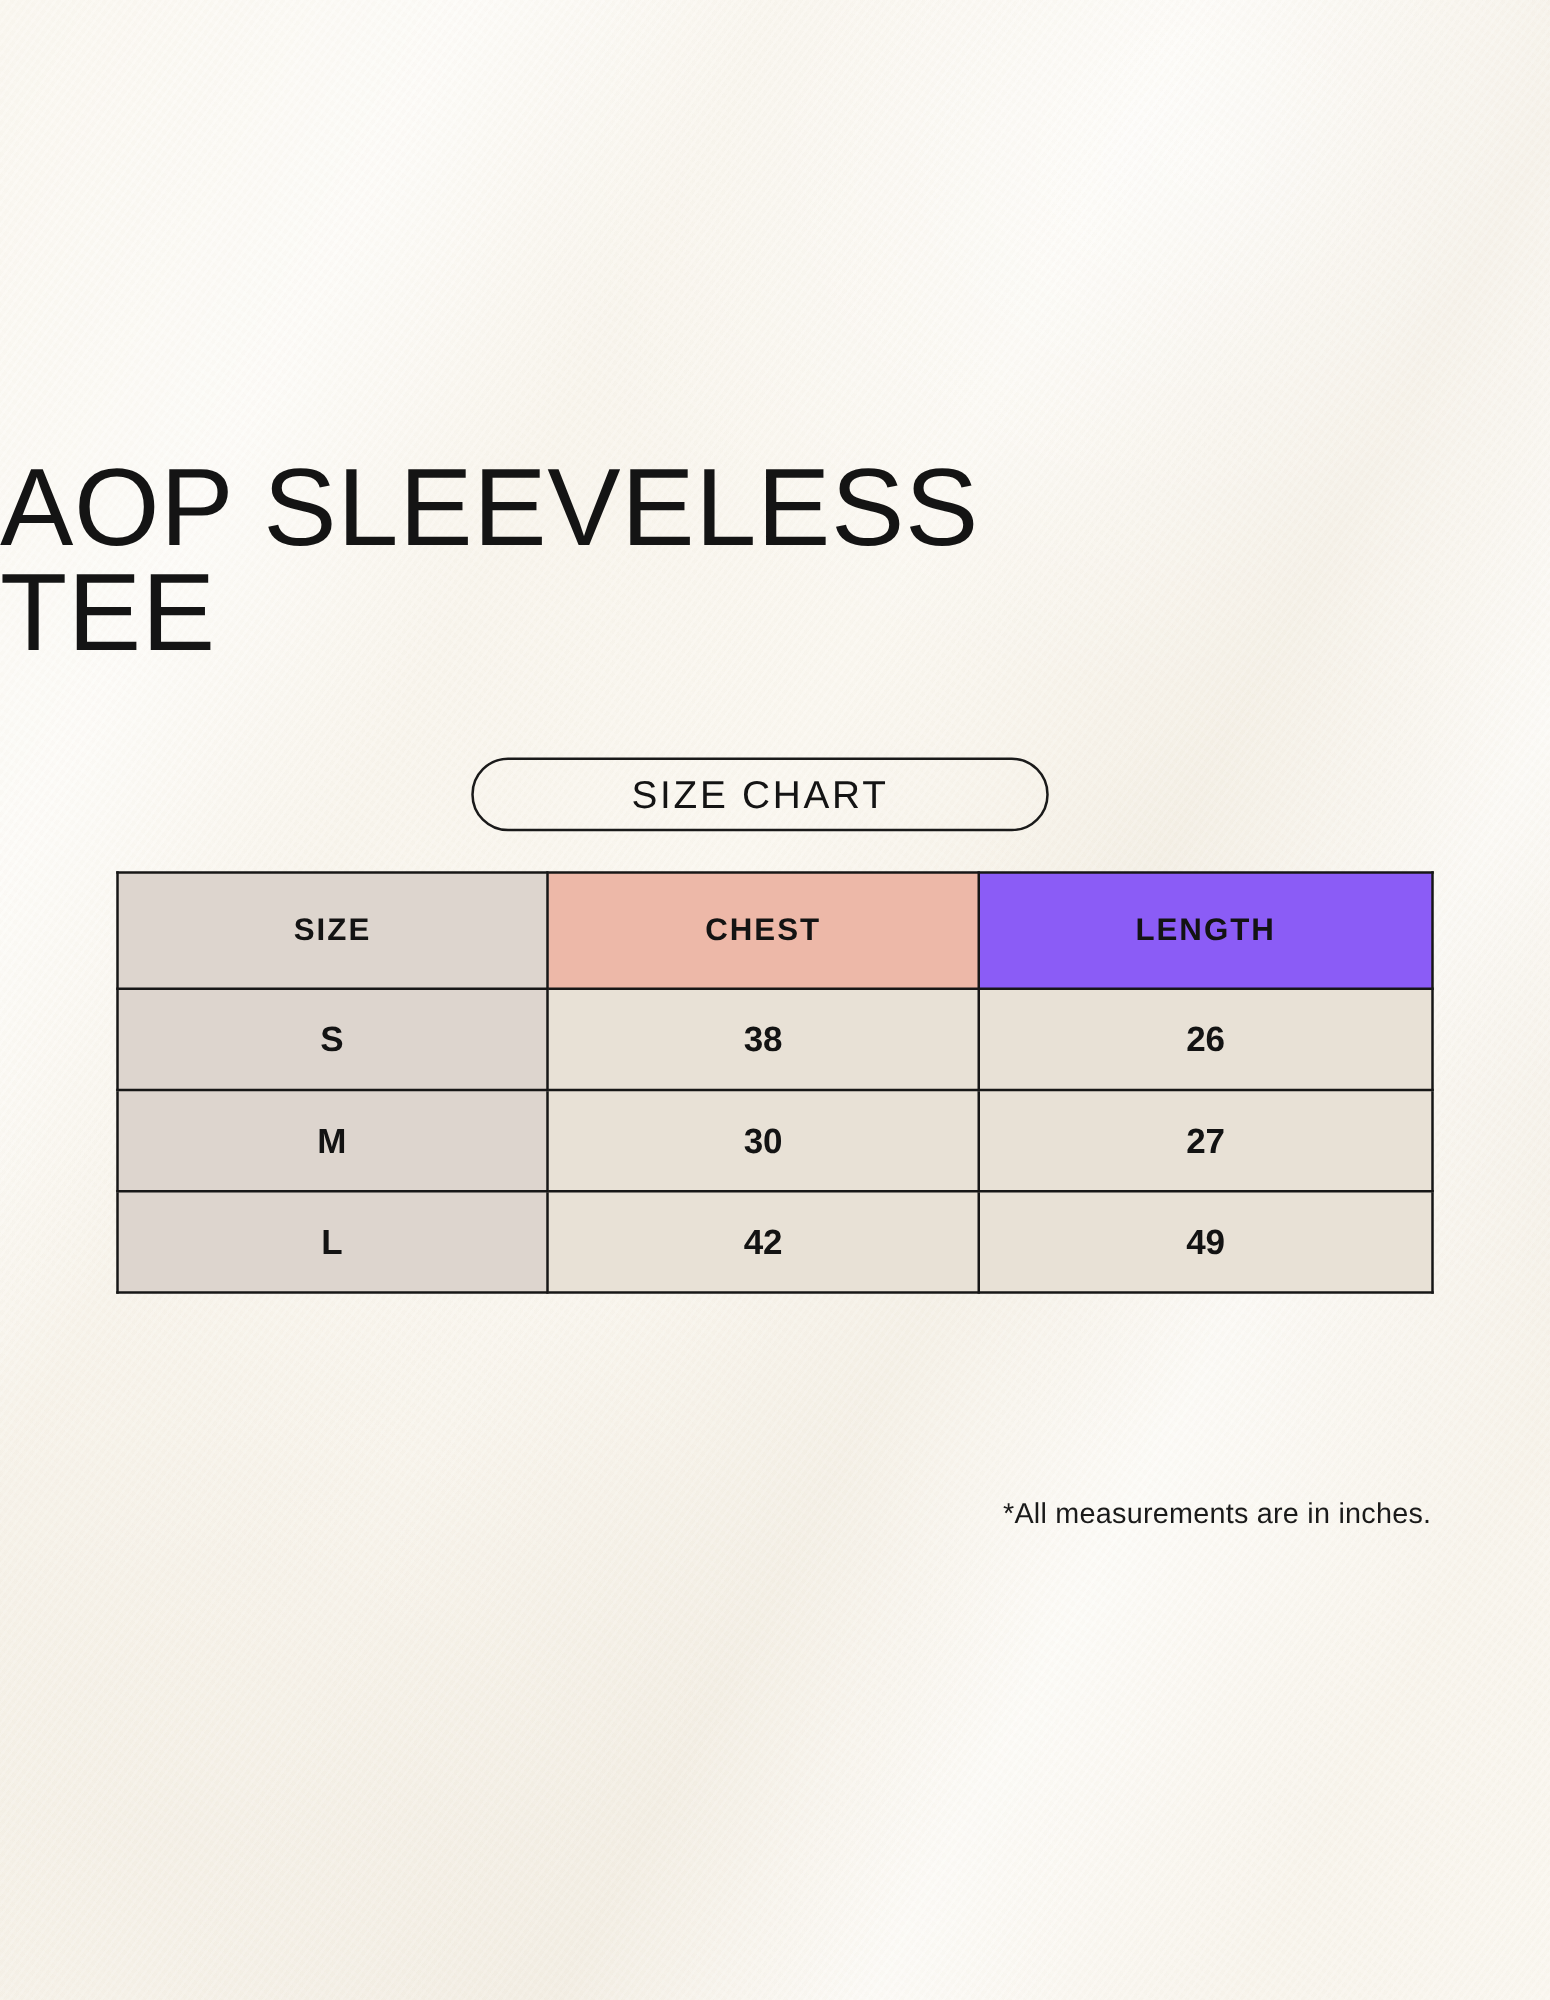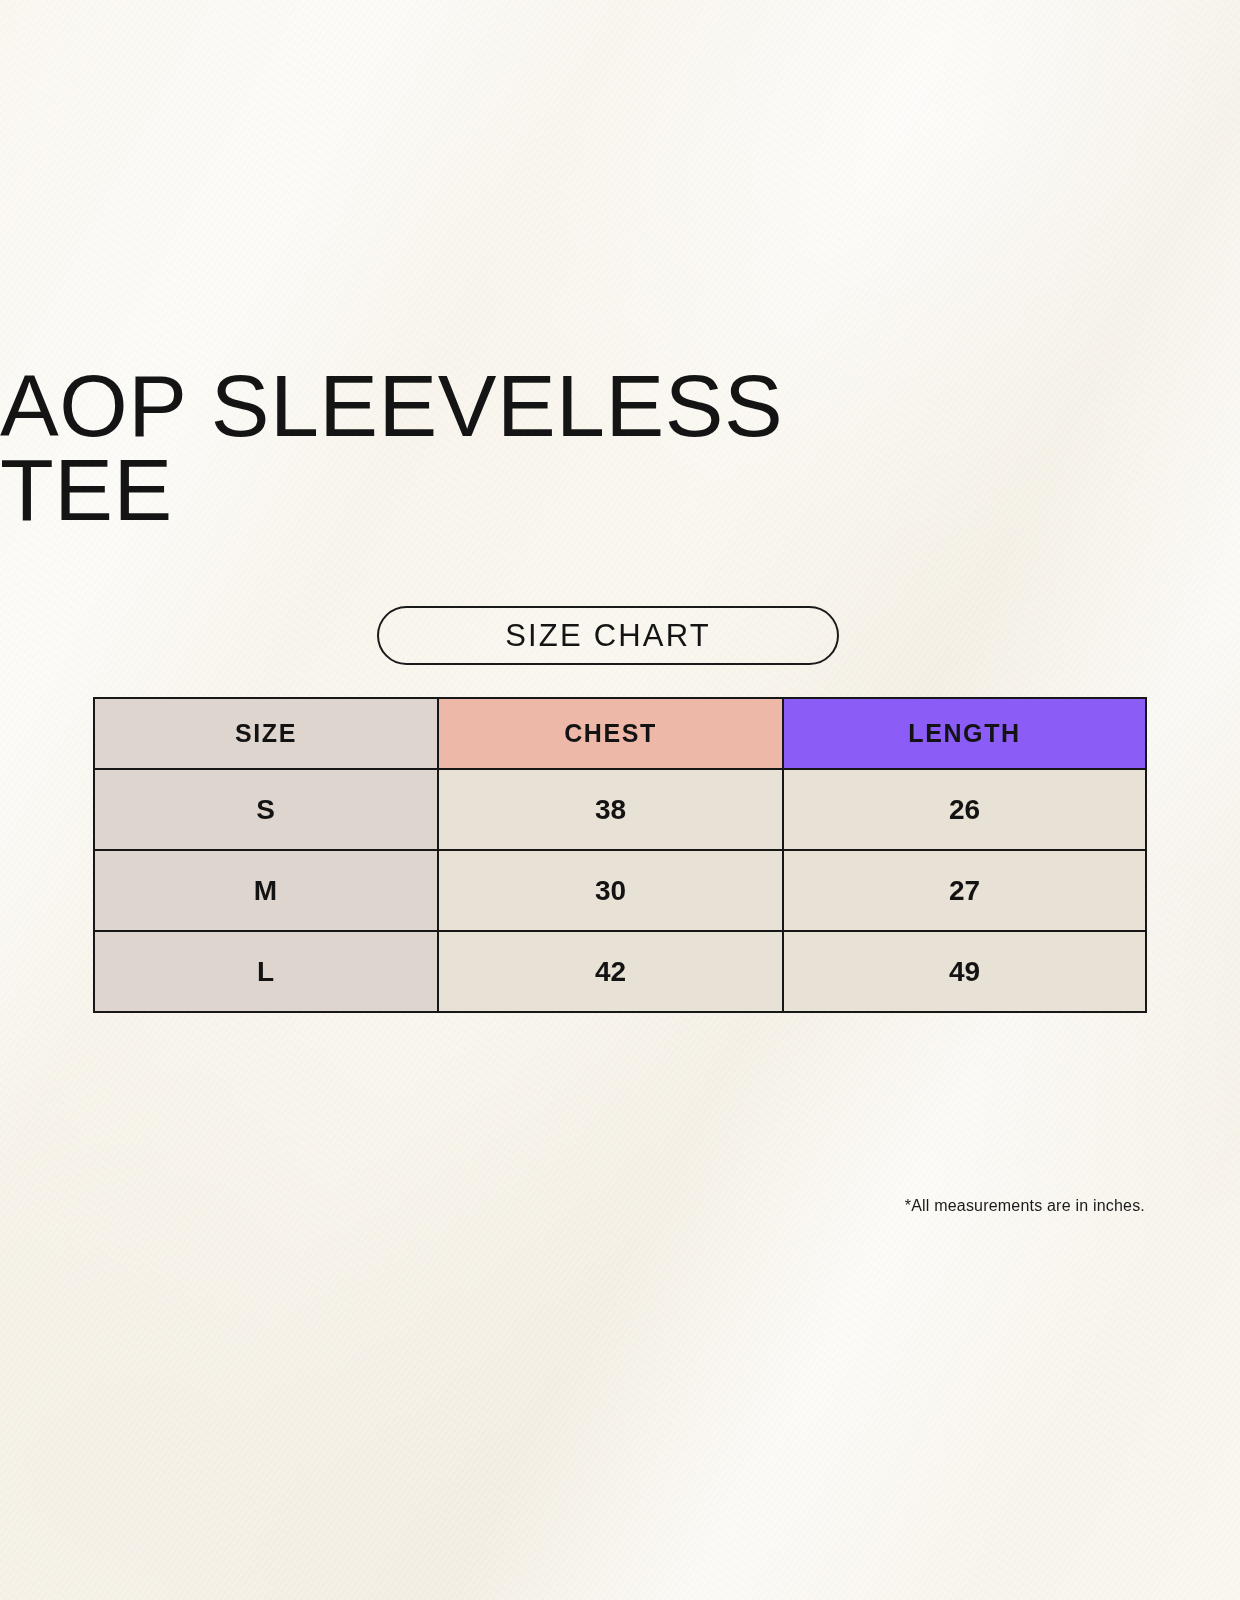--- a/index.html
+++ b/index.html
@@ -107,21 +107,21 @@
   }
   .table col.c-size   { width: 344px; }
   .table col.c-chest  { width: 345px; }
   .table col.c-length { width: 363px; }
 
   .table th, .table td {
     border: 2px solid #171717;
     text-align: center;
     vertical-align: middle;
     color: #131313;
-    padding: 1px;
+    padding: 12px;
   }
 
   .table thead th {
     height: 67px;
     font-size: 25px;
     font-weight: 700;
     letter-spacing: 1.6px;
   }
   th.h-size   { background: #ddd5ce; }
   th.h-chest  { background: #edb8a8; }
@@ -140,21 +140,21 @@
     font-weight: 700;
   }
 
   
   .footnote {
     position: absolute;
     left: 93px;
     top: 1197px;
     width: 1052px;
     text-align: right;
-    font-size: 16px;
+    font-size: 23px;
     font-weight: 500;
     letter-spacing: 0.2px;
     color: #1a1a1a;
   }
 </style>
 </head>
 <body>
 
 <div id="page">
   <div id="grain"></div>

